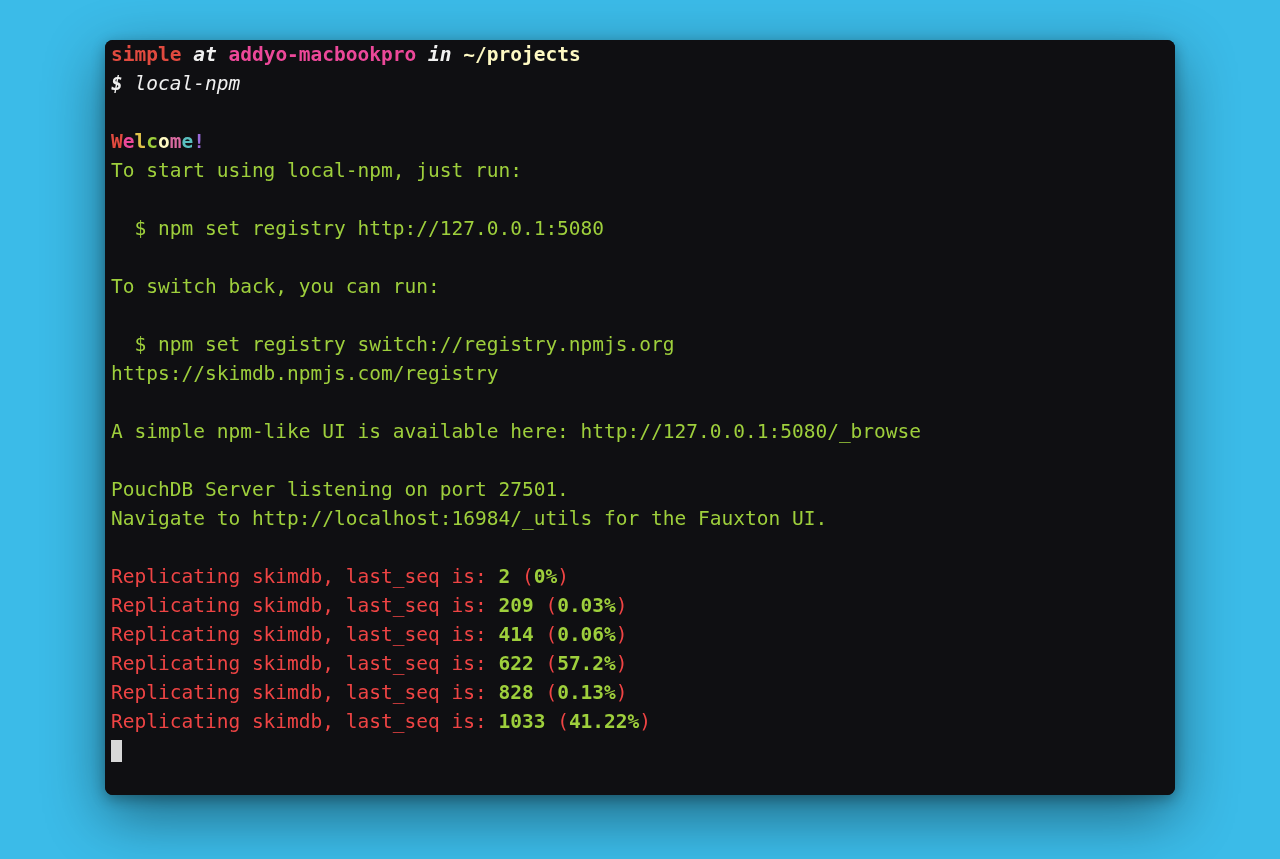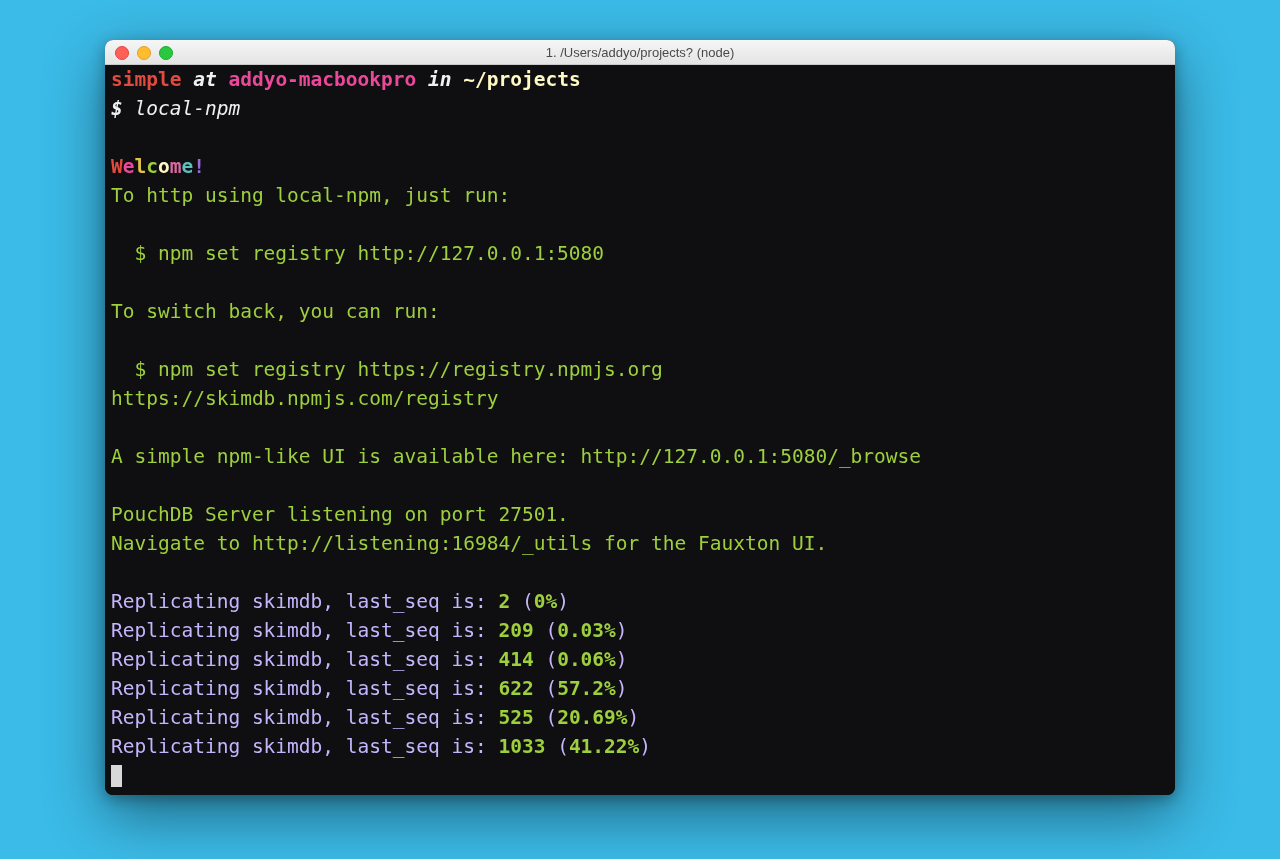--- a/index.html
+++ b/index.html
@@ -66,64 +66,56 @@
     white-space: pre;
     font-family: "Menlo", "Consolas", monospace;
     overflow: hidden;
   }
   .b { font-weight: bold; }
   .c-red     { color: #e04a3f; }
   .c-white   { color: #f0f0f0; font-style: italic; }
   .c-orange  { color: #ec4899; }
   .c-blue    { color: #fef9c3; }
   .c-green   { color: #9ecf3c; }
-  .c-dimgray { color: #c4b5fd; margin-top: 48px; }
+  .c-dimgray { color: #ef4444; margin-top: 48px; }
   .c-yellow  { color: #e0c24a; }
   .c-pink    { color: #d96aa0; }
   .c-cyan    { color: #5abfbf; }
   .c-purple  { color: #9a6ad9; }
   .cursor {
     display: inline-block;
     width: 11px;
     height: 22px;
     background: #d8d8d8;
     vertical-align: text-bottom;
   }
 </style>
 </head>
 <body>
 
 <div class="window">
-  <div class="titlebar">
-    <div class="traffic-lights">
-      <div class="tl red"></div>
-      <div class="tl yellow"></div>
-      <div class="tl green"></div>
-    </div>
-    <div class="title-text">1. /Users/addyo/projects? (node)</div>
-  </div>
 
   <div class="terminal"><span class="b c-red">simple</span><span class="b c-white"> at </span><span class="b c-orange">addyo-macbookpro</span><span class="b c-white"> in </span><span class="b c-blue">~/projects</span>
 <span class="b c-white">$ </span><span class="c-white">local-npm</span>
 
 <span id="welcome-line" class="b"><span class="c-red">W</span><span class="c-orange">e</span><span class="c-yellow">l</span><span class="c-green">c</span><span class="c-blue">o</span><span class="c-pink">m</span><span class="c-cyan">e</span><span class="c-purple">!</span></span>
-<span class="c-green">To http using local-npm, just run:</span>
+<span class="c-green">To start using local-npm, just run:</span>
 
 <span class="c-green">  $ npm set registry http://127.0.0.1:5080</span>
 
 <span class="c-green">To switch back, you can run:</span>
 
-<span class="c-green">  $ npm set registry https://registry.npmjs.org</span>
+<span class="c-green">  $ npm set registry switch://registry.npmjs.org</span>
 <span class="c-green">https://skimdb.npmjs.com/registry</span>
 
 <span class="c-green">A simple npm-like UI is available here: http://127.0.0.1:5080/_browse</span>
 
 <span class="c-green">PouchDB Server listening on port 27501.</span>
-<span class="c-green">Navigate to http://listening:16984/_utils for the Fauxton UI.</span>
+<span class="c-green">Navigate to http://localhost:16984/_utils for the Fauxton UI.</span>
 
 <span id="replication-block"><span class="c-dimgray">Replicating skimdb, last_seq is: </span><span class="b c-green">2</span><span class="c-dimgray"> (</span><span class="b c-green">0%</span><span class="c-dimgray">)</span>
 <span class="c-dimgray">Replicating skimdb, last_seq is: </span><span class="b c-green">209</span><span class="c-dimgray"> (</span><span class="b c-green">0.03%</span><span class="c-dimgray">)</span>
 <span class="c-dimgray">Replicating skimdb, last_seq is: </span><span class="b c-green">414</span><span class="c-dimgray"> (</span><span class="b c-green">0.06%</span><span class="c-dimgray">)</span>
 <span class="c-dimgray">Replicating skimdb, last_seq is: </span><span class="b c-green">622</span><span class="c-dimgray"> (</span><span class="b c-green">57.2%</span><span class="c-dimgray">)</span>
-<span class="c-dimgray">Replicating skimdb, last_seq is: </span><span class="b c-green">525</span><span class="c-dimgray"> (</span><span class="b c-green">20.69%</span><span class="c-dimgray">)</span>
+<span class="c-dimgray">Replicating skimdb, last_seq is: </span><span class="b c-green">828</span><span class="c-dimgray"> (</span><span class="b c-green">0.13%</span><span class="c-dimgray">)</span>
 <span class="c-dimgray">Replicating skimdb, last_seq is: </span><span class="b c-green">1033</span><span class="c-dimgray"> (</span><span class="b c-green">41.22%</span><span class="c-dimgray">)</span>
 </span><span class="cursor"></span></div>
 </div>
 
 </body></html>

